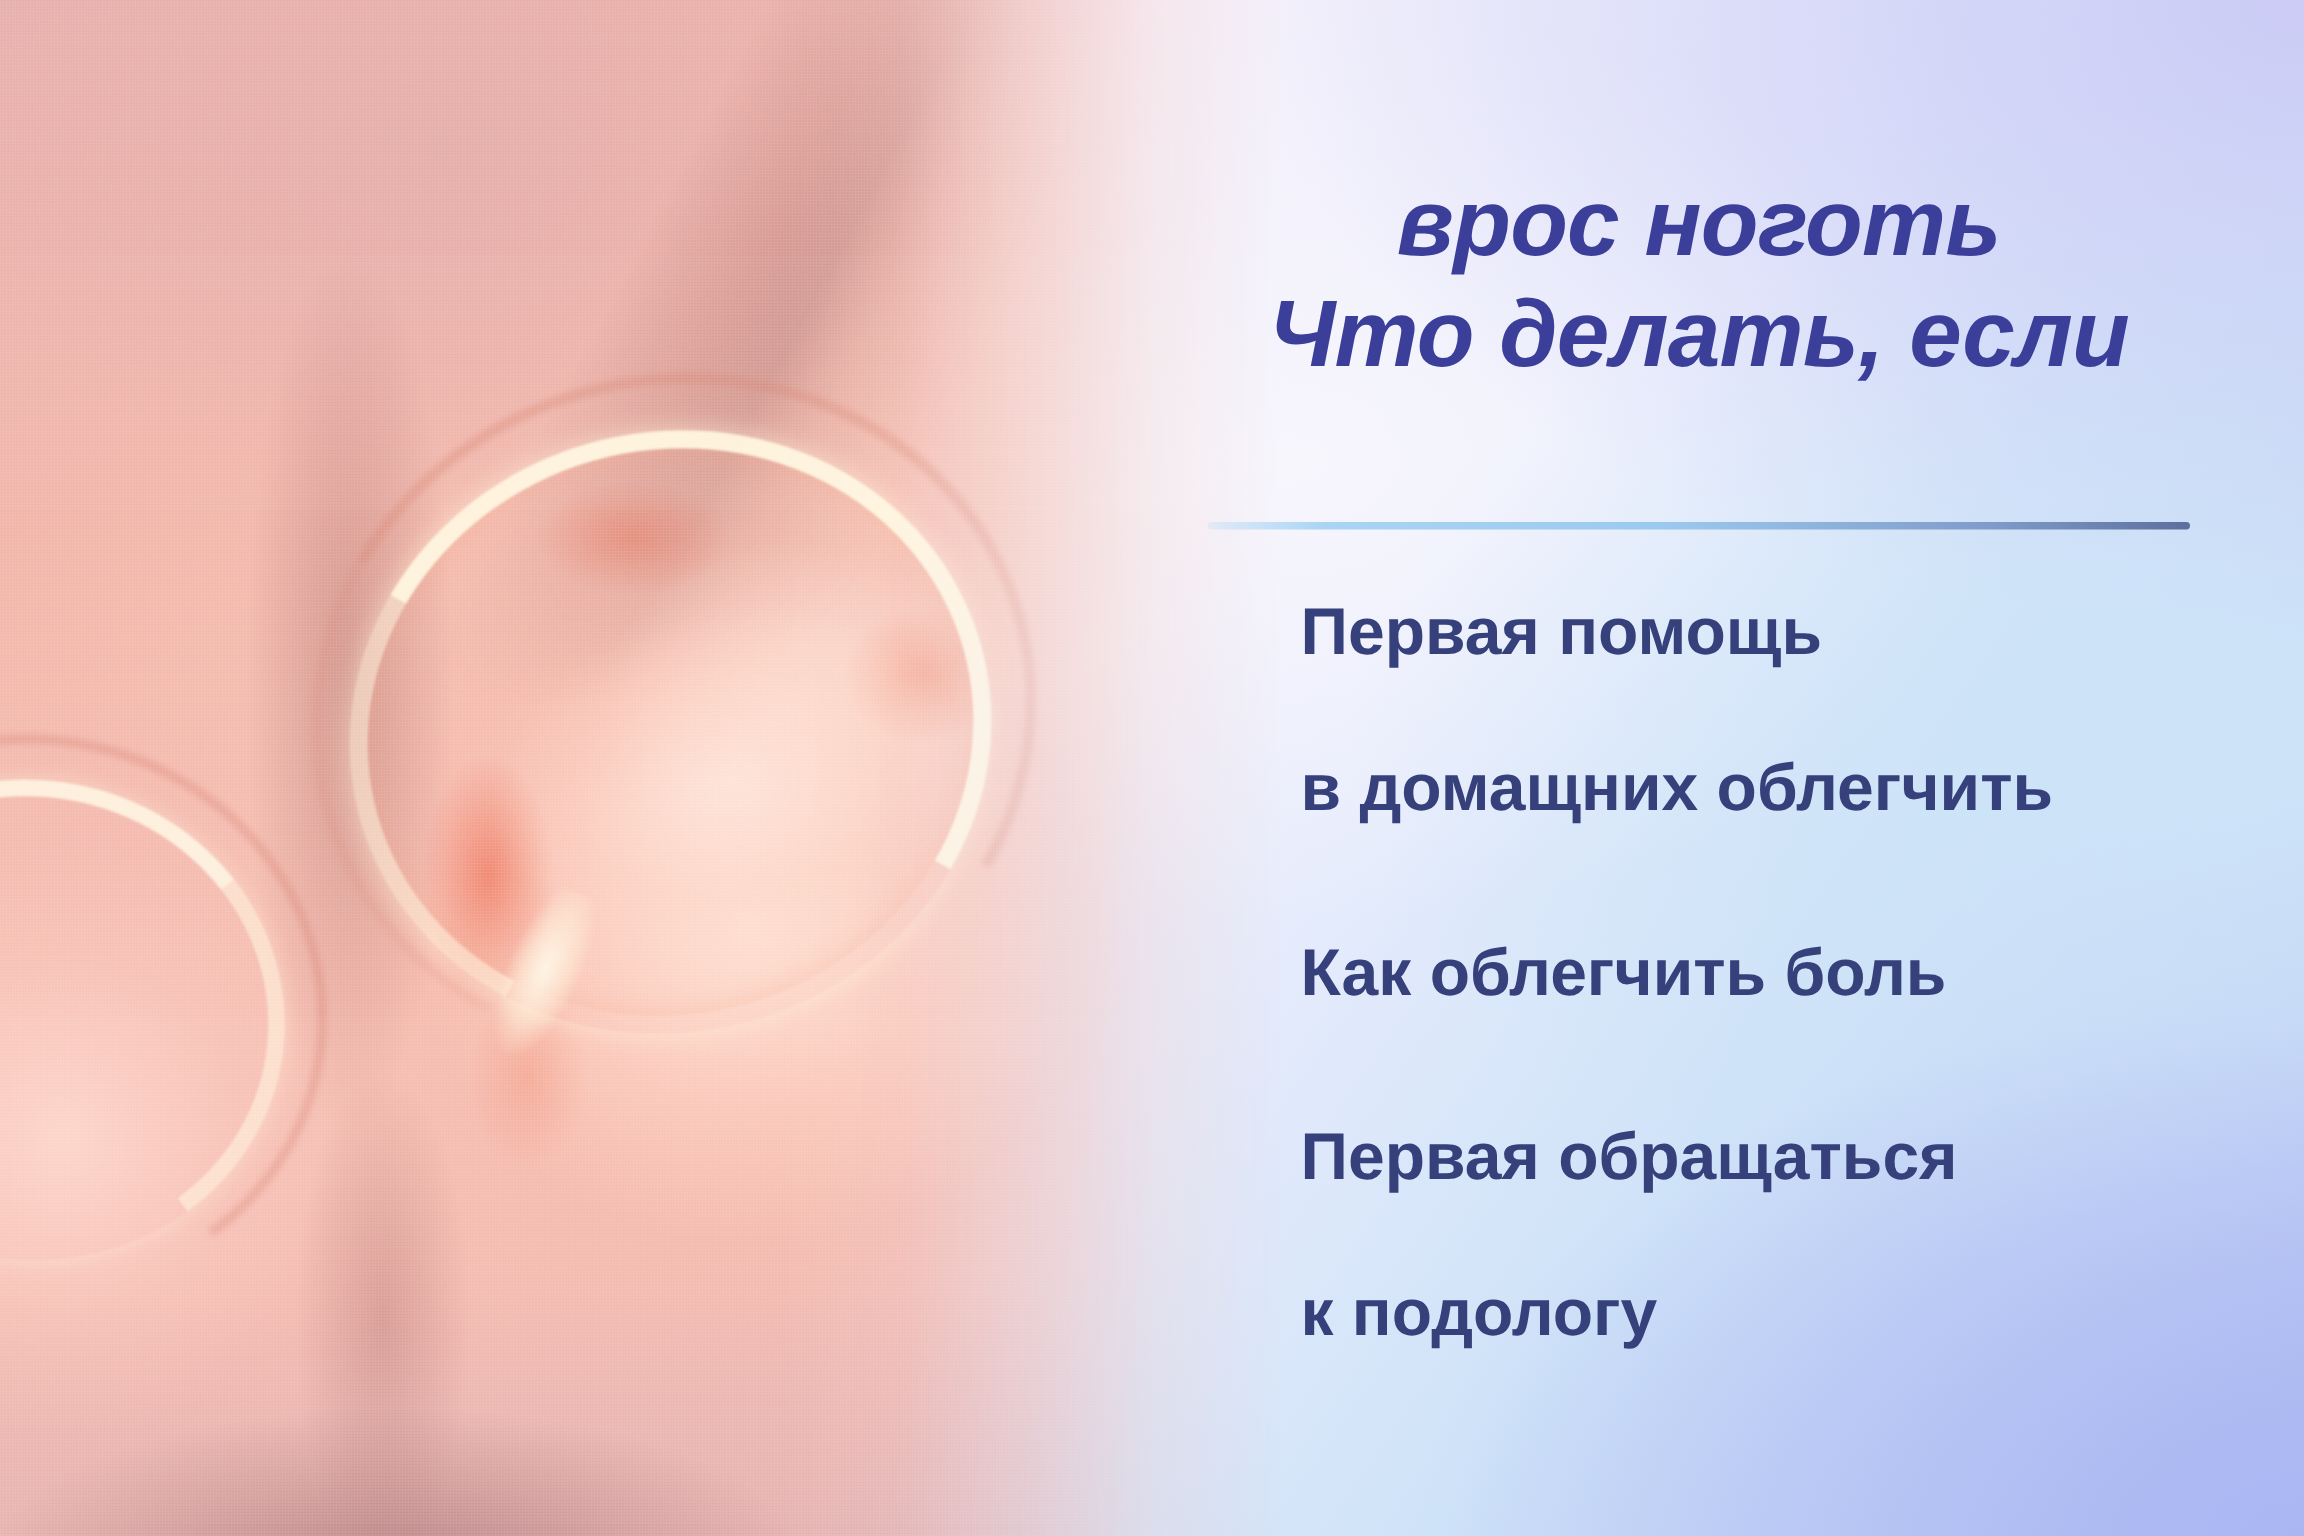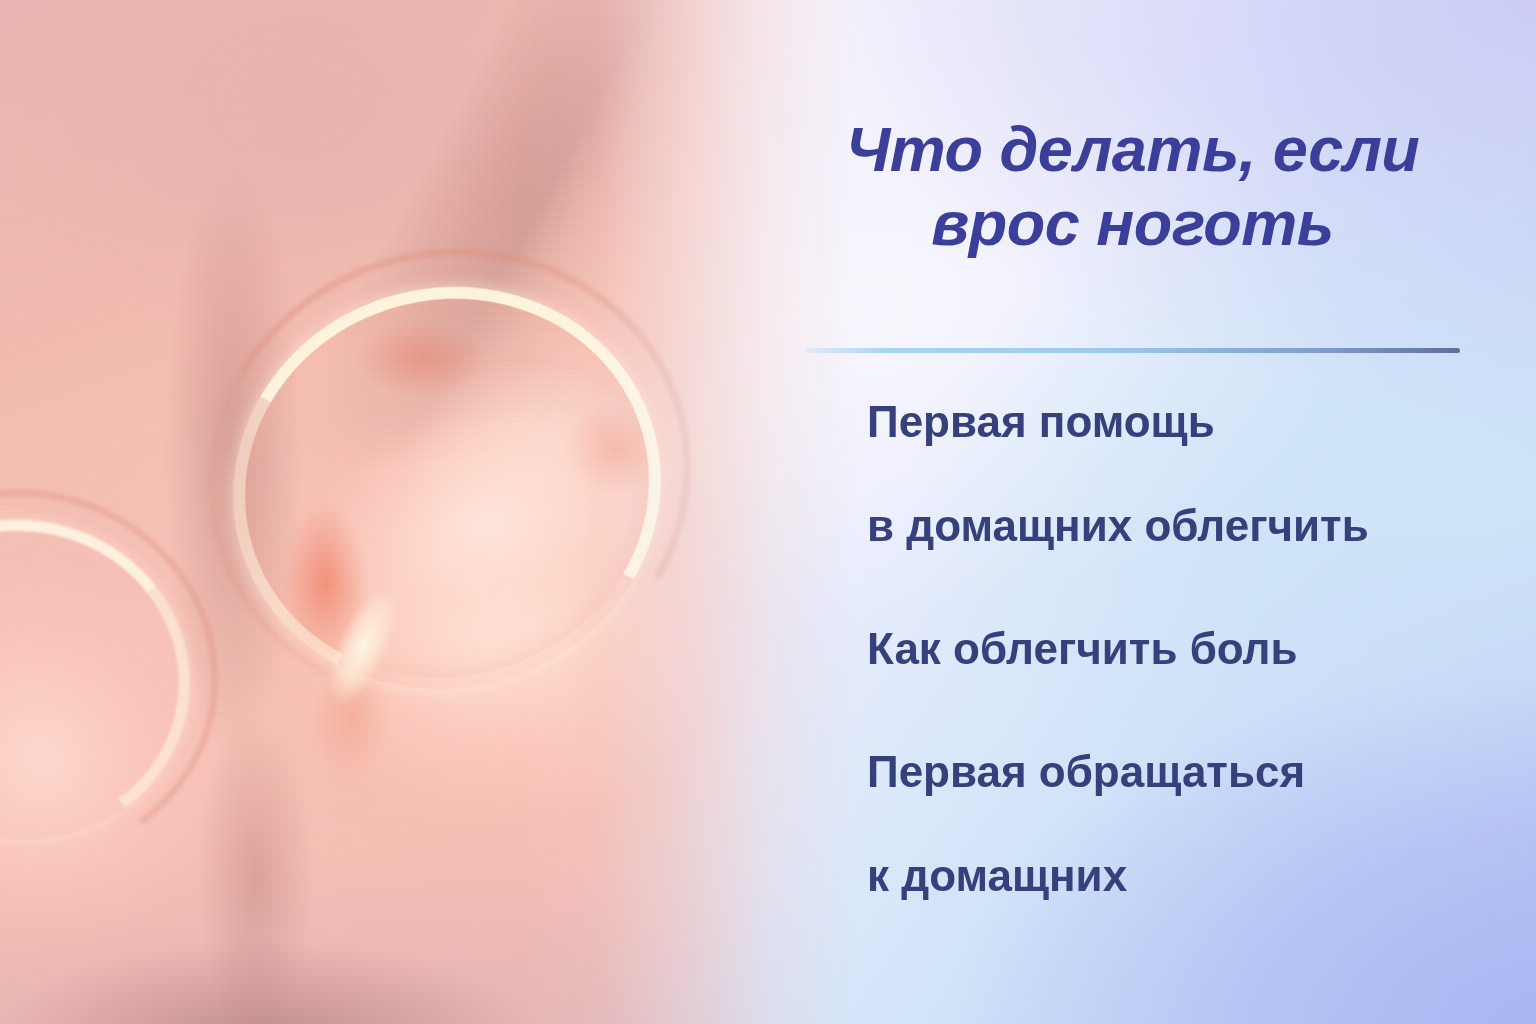--- a/index.html
+++ b/index.html
@@ -232,22 +232,22 @@
     <div class="nail-left-outer"></div>
     <div class="nail-left"></div>
 
     <div class="layer bottom-shadow"></div>
     <div class="layer grain"></div>
   </div>
 
   <div id="content">
 
     <h1 id="title">
+      <span class="tline">врос ноготь</span>
       <span class="tline">Что делать, если</span>
-      <span class="tline">врос ноготь</span>
     </h1>
 
     <div id="divider"></div>
 
     <div id="bullets">
 
       <div>
         <span class="bline">Первая помощь</span>
         <div class="b-gap-sm"></div>
         <span class="bline">в домащних облегчить</span>
@@ -257,19 +257,19 @@
 
       <div>
         <span class="bline">Как облегчить боль</span>
       </div>
 
       <div class="b-gap-lg"></div>
 
       <div>
         <span class="bline">Первая обращаться</span>
         <div class="b-gap-sm"></div>
-        <span class="bline">к домащних</span>
+        <span class="bline">к подологу</span>
       </div>
 
     </div>
   </div>
 
 </div>
 
 </body></html>

